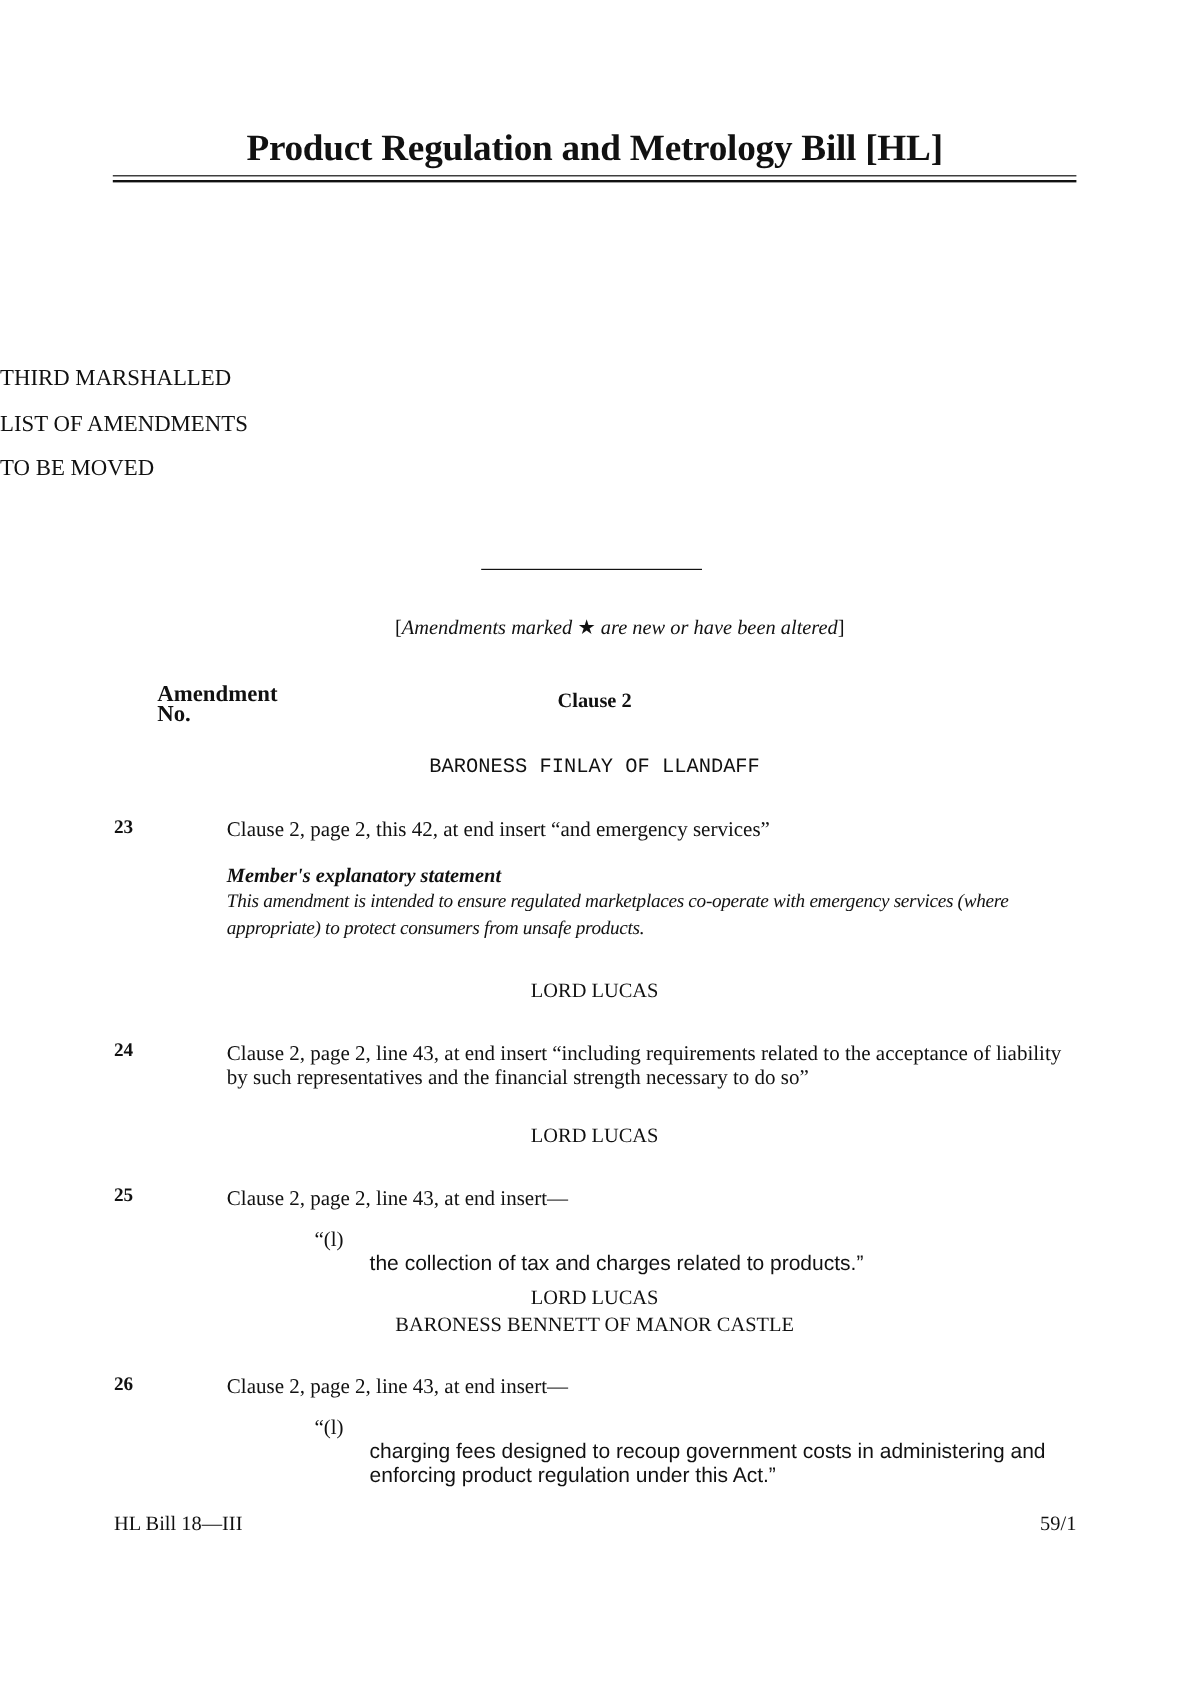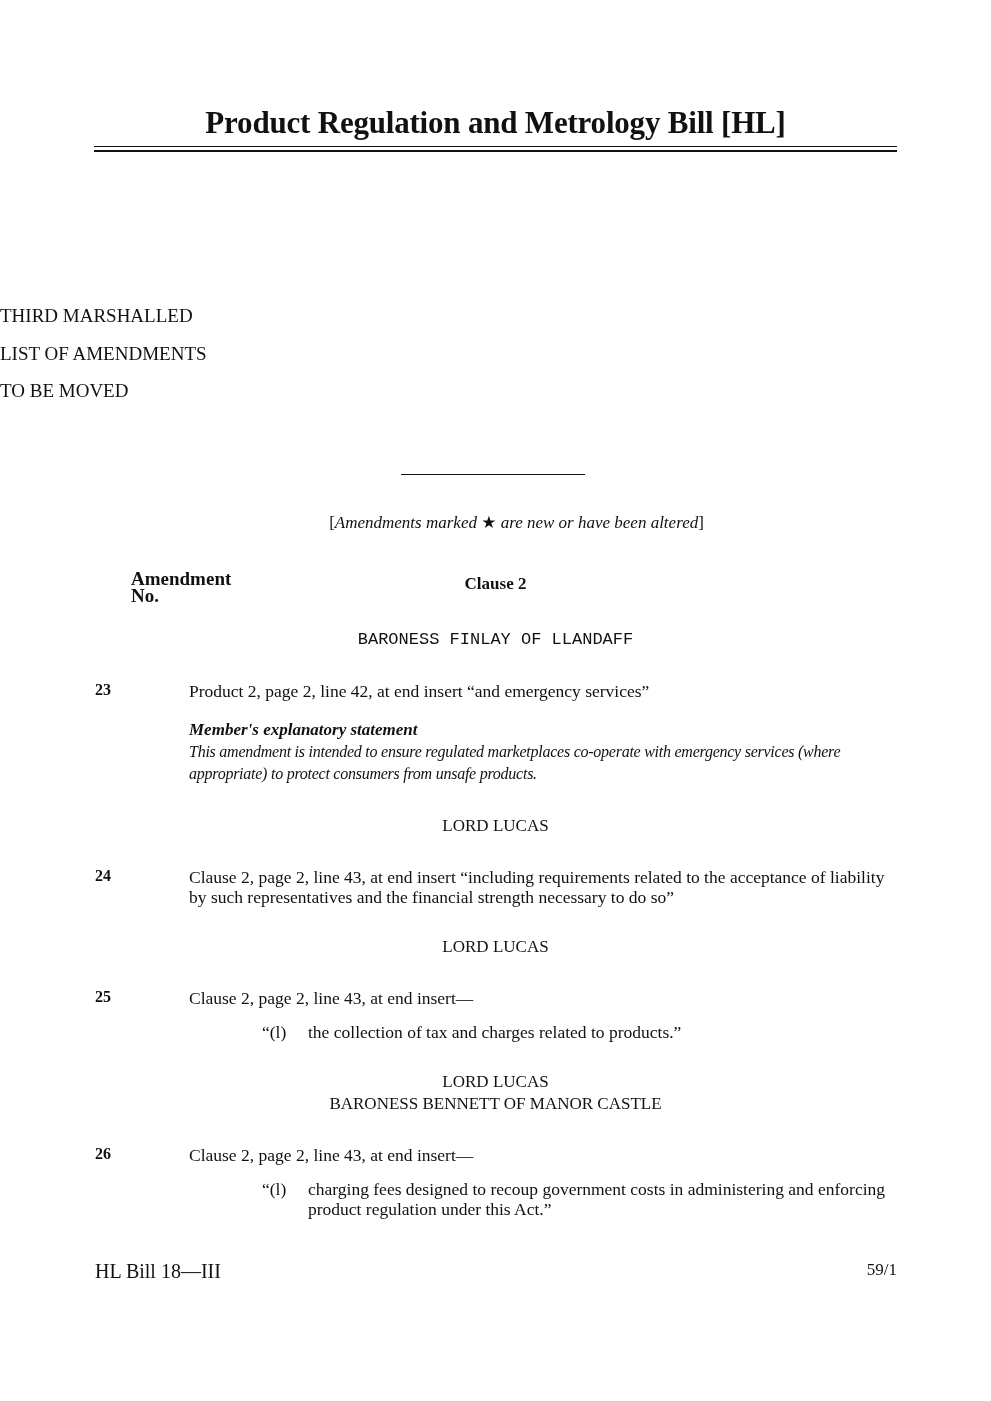--- a/index.html
+++ b/index.html
@@ -23,23 +23,23 @@
     .sponsor { position: absolute; left: 0; width: 991px; text-align: center;
                font-family: "Liberation Serif", serif; font-size: 17px; line-height: 22px; }
     .amd-num { position: absolute; left: 95px; font-family: "Liberation Serif", serif; font-weight: bold; font-size: 16px; }
     .amd-text { position: absolute; left: 189px; width: 712px; font-family: "Liberation Serif", serif;
                 font-size: 17.5px; line-height: 20px; }
     .stmt-title { position: absolute; left: 189px; font-family: "Liberation Serif", serif; font-weight: bold;
                   font-style: italic; font-size: 17px; }
     .stmt-body { position: absolute; left: 189px; width: 712px; font-family: "Liberation Serif", serif;
                  font-style: italic; font-size: 16px; line-height: 22px; letter-spacing: -0.25px; }
     .sub-label { position: absolute; left: 262px; font-family: "Liberation Serif", serif; font-size: 17.5px; }
-    .sub-text { position: absolute; left: 308px; width: 592px; font-family: Liberation Serif, serif;
-                font-size: 17.5px; line-height: 20px; }
-    .footer-left { position: absolute; left: 95px; top: 1260px; font-family: "Liberation Serif", serif; font-size: 20px; }
+    .sub-text { position: absolute; left: 308px; width: 592px; font-family: Liberation Sans, sans-serif;
+                font-size: 17.5px; line-height: 20px; margin-top: 20px; }
+    .footer-left { position: absolute; left: 95px; top: 1260px; font-family: "Liberation Serif", serif; font-size: 17px; }
     .footer-right { position: absolute; right: 94px; top: 1260px; font-family: "Liberation Serif", serif; font-size: 17px; }
   </style>
 </head>
 <body>
 
 <div>
 
   <div class="title">Product Regulation and Metrology Bill [HL]</div>
   <div class="rule-thin"></div>
   <div class="rule-thick"></div>
@@ -55,21 +55,21 @@
   <div class="note"><span>[</span><i>Amendments marked </i><span>★</span><i> are new or have been altered</i><span>]</span></div>
 
   <div class="amend-no-label">
     <div>Amendment</div>
     <div>No.</div>
   </div>
   <div class="clause-title">Clause 2</div>
 
   <div class="sponsor" style="top:629px;font-family:Liberation Mono, monospace;">BARONESS FINLAY OF LLANDAFF</div>
   <div class="amd-num" style="top:681px;">23</div>
-  <div class="amd-text" style="top:681px;">Product 2, page 2, line 42, at end insert “and emergency services”</div>
+  <div class="amd-text" style="top:681px;">Clause 2, page 2, this 42, at end insert “and emergency services”</div>
   <div class="stmt-title" style="top:720px;">Member's explanatory statement</div>
   <div class="stmt-body" style="top:741px;">This amendment is intended to ensure regulated marketplaces co-operate with emergency services (where appropriate) to protect consumers from unsafe products.</div>
 
   <div class="sponsor" style="top:815px;">LORD LUCAS</div>
   <div class="amd-num" style="top:867px;">24</div>
   <div class="amd-text" style="top:867px;">Clause 2, page 2, line 43, at end insert “including requirements related to the acceptance of liability by such representatives and the financial strength necessary to do so”</div>
 
   <div class="sponsor" style="top:936px;">LORD LUCAS</div>
   <div class="amd-num" style="top:988px;">25</div>
   <div class="amd-text" style="top:988px;">Clause 2, page 2, line 43, at end insert—</div>

